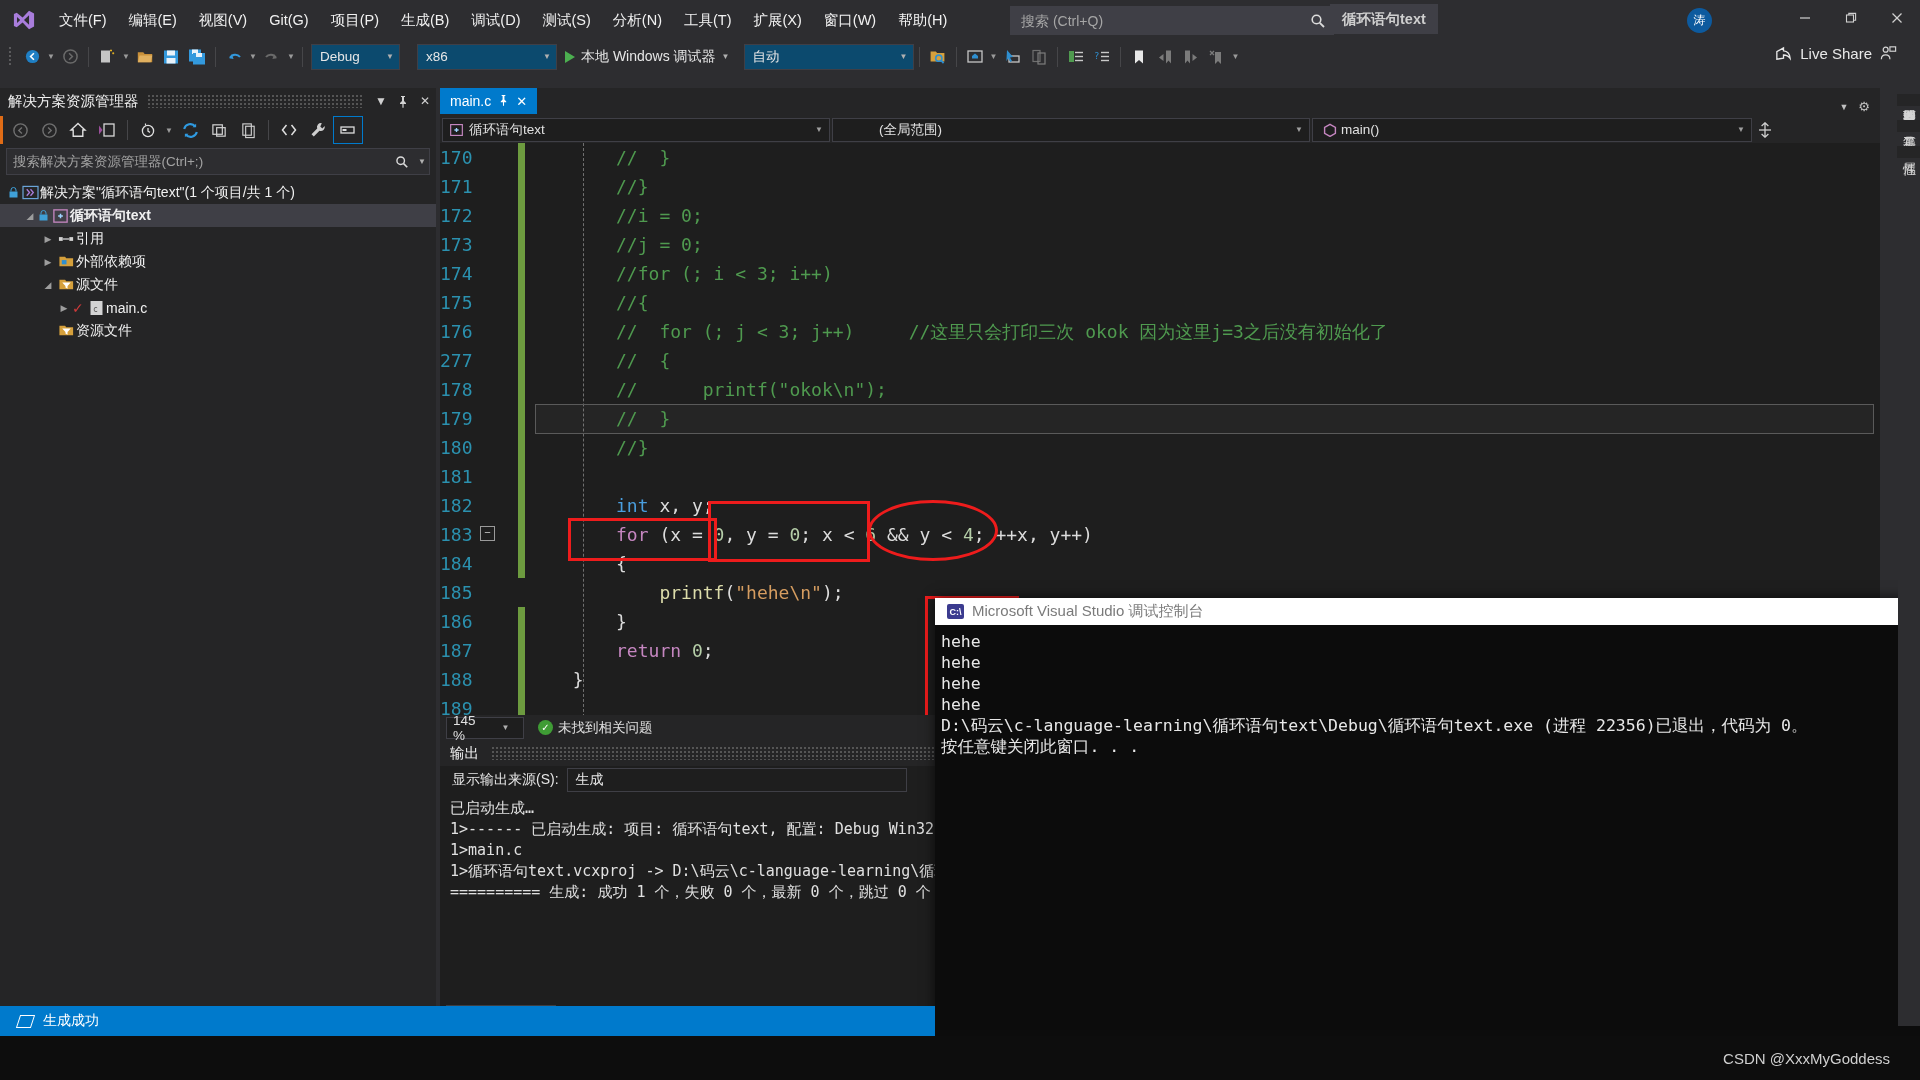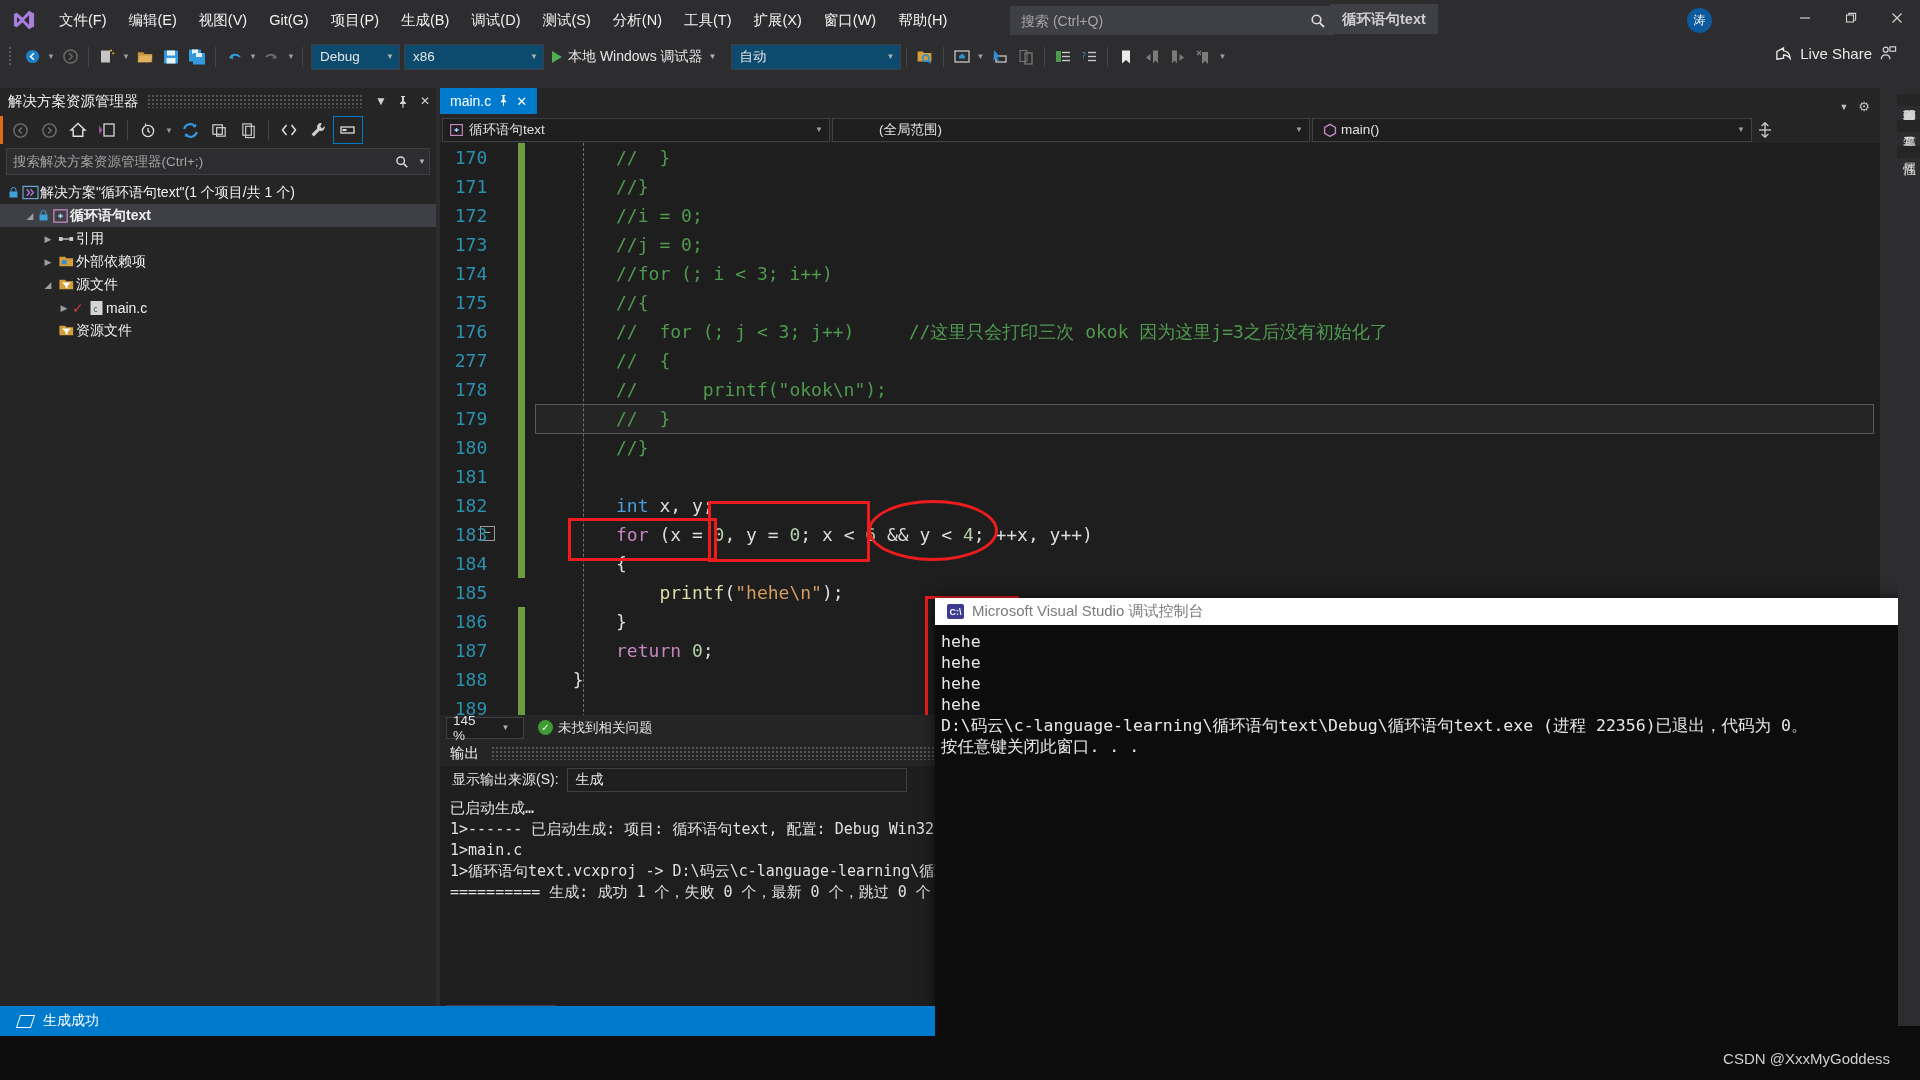--- a/index.html
+++ b/index.html
@@ -74,21 +74,21 @@
   .editor{position:absolute;left:440px;top:88px;width:1440px;height:652px;background:#1e1e1e;}
   .tabstrip{height:26px;background:#252526;display:flex;align-items:flex-end;}
   .ftab{height:26px;display:flex;align-items:center;gap:7px;padding:0 10px;background:#007acc;color:#fff;font-size:14px;}
   .ftab .x{font-size:13px;}
   .tabstrip-right{margin-left:auto;display:flex;align-items:center;gap:10px;padding-right:10px;color:#c0c0c0;font-size:9px;}
   .navbars{height:27px;background:#252526;display:flex;align-items:center;gap:2px;padding:2px 2px 0 2px;}
   .navc{height:22px;background:#1e1e1e;border:1px solid #3f3f46;display:flex;align-items:center;color:#e0e0e0;font-size:13.5px;padding-left:6px;}
   .navc .nv{flex:1;white-space:nowrap;overflow:hidden;}
   .navc .nc{width:20px;text-align:center;color:#9f9f9f;font-size:8px;}
   .code-area{position:relative;height:calc(652px - 26px - 27px - 25px);overflow:hidden;background:#1e1e1e;}
-  .gutter-num{position:absolute;left:0;top:0;width:72px;height:100%;text-align:center;color:#2b91af;font-family:"DejaVu Sans Mono",monospace;font-size:18px;}
+  .gutter-num{position:absolute;left:0;top:0;width:72px;height:100%;text-align:left;color:#2b91af;font-family:"DejaVu Sans Mono",monospace;font-size:18px;}
   .gline{height:29px;line-height:29px;padding-right:10px;}
   .chgbar{position:absolute;left:78px;top:0;width:7px;background:#6d9b3f;}
   .codecol{position:absolute;left:95px;top:0;right:0;font-family:"DejaVu Sans Mono",monospace;font-size:18px;white-space:pre;}
   .cline{height:29px;line-height:29px;padding-left:16px;}
   .cmt{color:#4f9a4f;}
   .kw{color:#4a9ede;}
   .kw2{color:#c586c0;}
   .id{color:#dcdcdc;}
   .num{color:#b5cea8;}
   .str{color:#d69d60;}
@@ -256,21 +256,21 @@
           <path d="M11.2 6.2l2.5 4-4.3.8z" fill="#6a6a6a"></path>
         </svg>
     </div>
     <div class="tb-caret">▼</div>
     <div class="tb-sep"></div>
 
     <div class="combo" style="width:79px;margin-left:3px;">
       <div class="cv">Debug</div>
       <div class="cc">▼</div>
     </div>
-    <div class="combo" style="width:130px;margin-left:4px;">
+    <div class="combo" style="width:130px;margin-left:17px;">
       <div class="cv">x86</div>
       <div class="cc">▼</div>
     </div>
 
     <div class="dbg-run">
       <div class="play"></div>
       <span>本地 Windows 调试器</span>
       <span style="font-size:8px;color:#b0b0b0;">▼</span>
     </div>
 

